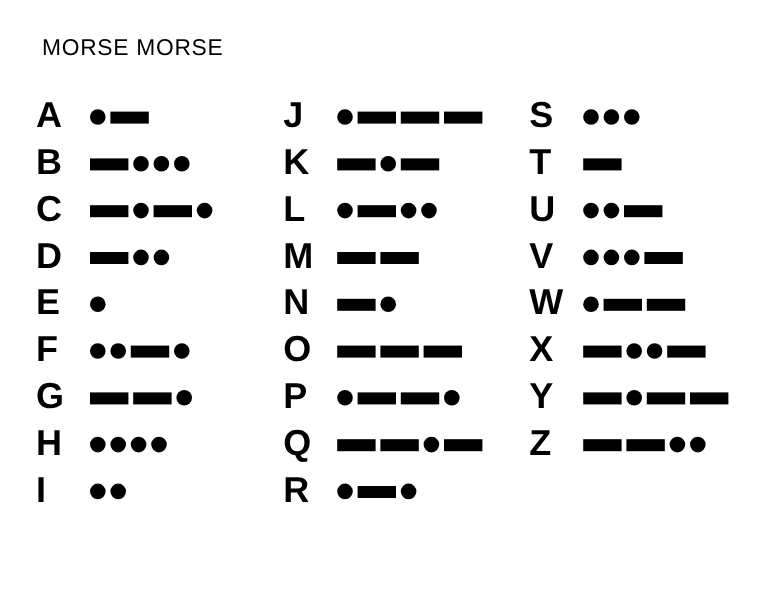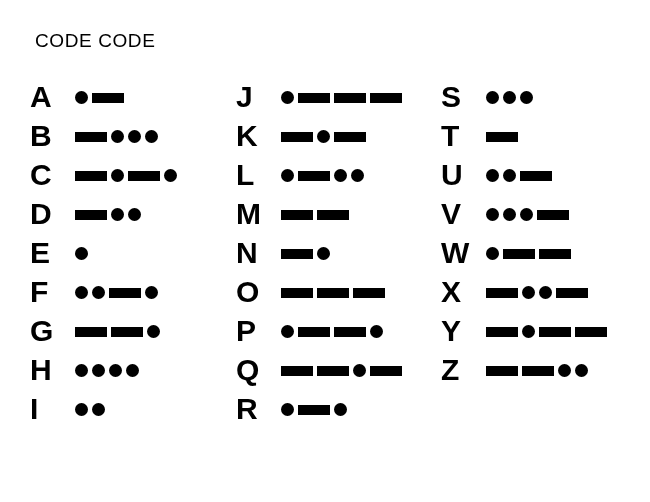--- a/index.html
+++ b/index.html
@@ -84,21 +84,21 @@
   }
   .sym:last-child {
     margin-right: 0;
   }
 </style>
 </head>
 <body>
 
 <div id="chart">
 
-  <div class="title">CODE CODE</div>
+  <div class="title">MORSE MORSE</div>
 
   <div class="columns">
     <div class="column col-0">
         <div class="row">
           <div class="letter">A</div>
           <div class="code" title="·−">
             <span class="sym dot"></span>
             <span class="sym dash"></span>
           </div>
         </div>

